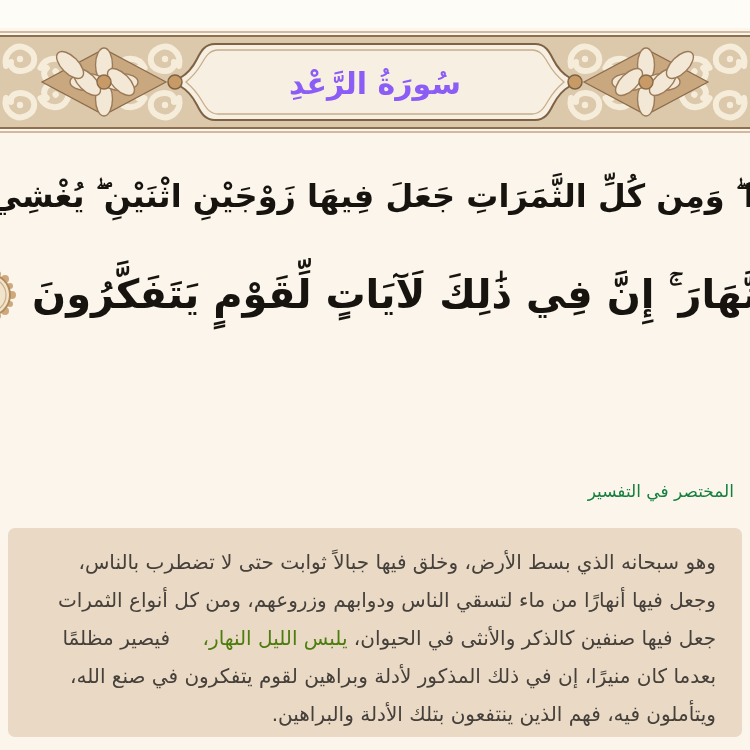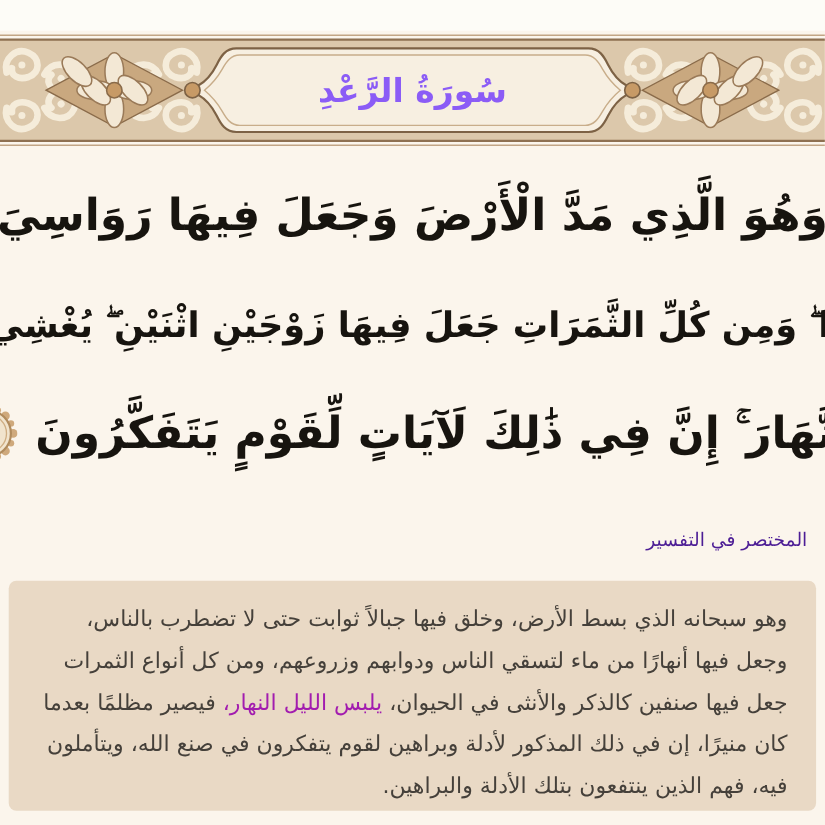--- a/index.html
+++ b/index.html
@@ -20,32 +20,32 @@
   .verse-line{
     height:99px;display:flex;align-items:center;justify-content:center;
     direction:rtl;color:#17140f;font-weight:bold;white-space:nowrap;
   }
   .verse-line.l1{font-size:40px;}
   .verse-line.l2{font-size:32px;}
   .verse-line.l3{font-size:40px;}
   .ayah-roundel{margin-right:16px;flex:0 0 auto;}
   .attribution{
     position:absolute;top:481px;right:16px;
-    font-size:17px;color:#4c1d95;direction:rtl;
+    font-size:17px;color:#15803d;direction:rtl;
   }
   .tafsir-box{
     position:absolute;top:528px;left:8px;width:734px;height:209px;
     background:#e9d9c5;border-radius:7px;box-sizing:border-box;
     padding:15px 26px 0 26px;
   }
   .tafsir-text{
     direction:rtl;text-align:right;
     font-size:20px;line-height:38px;color:#45403a;
   }
-  .tafsir-highlight{color:#a21caf;}
+  .tafsir-highlight{color:#4d7c0f;margin-left:26px;}
 </style>
 </head>
 <body>
 
 <div class="top-strip"></div>
 
 <div class="band">
   <svg width="750" height="110" viewBox="0 0 750 110">
     <defs>
 
@@ -105,21 +105,20 @@
                C210,86 206,80 202,73 C198,66 192,59 186,54
                C192,49 198,42 202,35 C206,28 210,22 218,22 Z" fill="none" stroke="#c8ad8a" stroke-width="1.3"></path>
       <circle cx="175" cy="54" r="7" fill="#c79a66" stroke="#7d6245" stroke-width="1.5"></circle>
       <circle cx="575" cy="54" r="7" fill="#c79a66" stroke="#7d6245" stroke-width="1.5"></circle>
     </g>
   </svg>
   <div class="band-title">سُورَةُ الرَّعْدِ</div>
 </div>
 
 <div class="verse">
-  <div class="verse-line l1">وَهُوَ الَّذِي مَدَّ الْأَرْضَ وَجَعَلَ فِيهَا رَوَاسِيَ</div>
   <div class="verse-line l2">وَأَنْهَارًا ۖ وَمِن كُلِّ الثَّمَرَاتِ جَعَلَ فِيهَا زَوْجَيْنِ اثْنَيْنِ ۖ يُغْشِي اللَّيْلَ</div>
   <div class="verse-line l3">
     <span>النَّهَارَ ۚ إِنَّ فِي ذَٰلِكَ لَآيَاتٍ لِّقَوْمٍ يَتَفَكَّرُونَ</span>
     <svg class="ayah-roundel" width="54" height="54" viewBox="0 0 54 54">
       <g fill="#cfa97c">
         <circle cx="27" cy="4" r="4"></circle>
           <circle cx="27" cy="50" r="4"></circle>
         <circle cx="4" cy="27" r="4"></circle>
           <circle cx="50" cy="27" r="4"></circle>
         <circle cx="11" cy="11" r="4"></circle>

